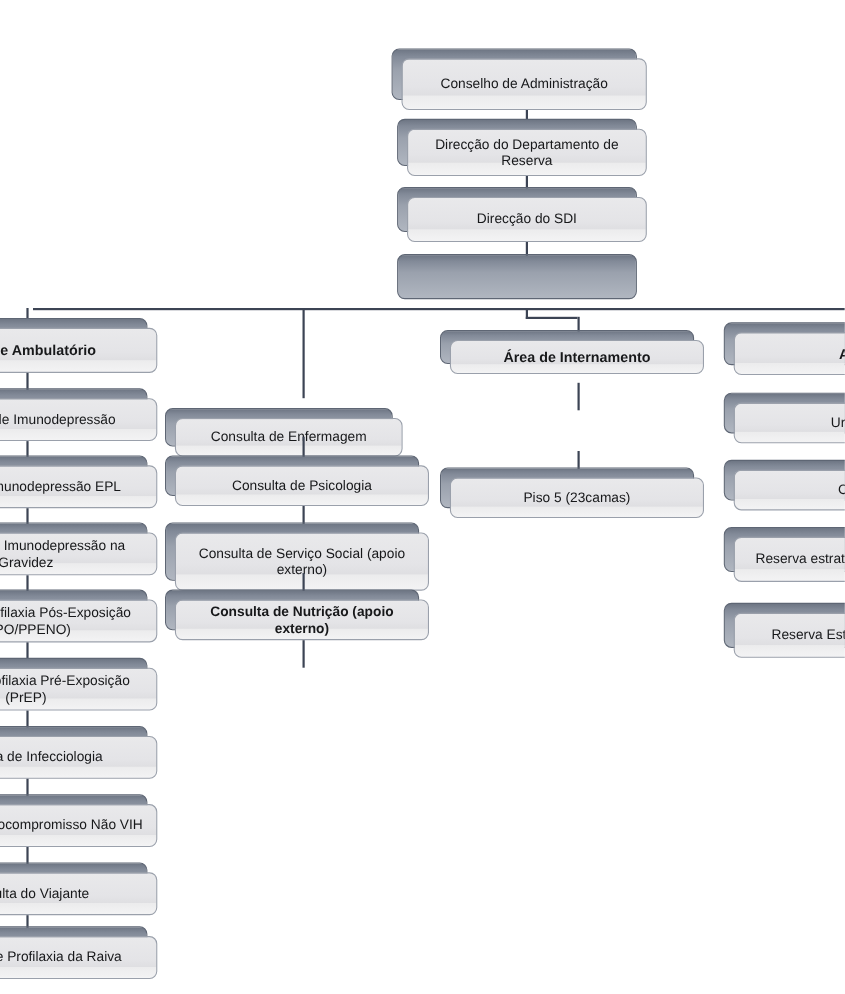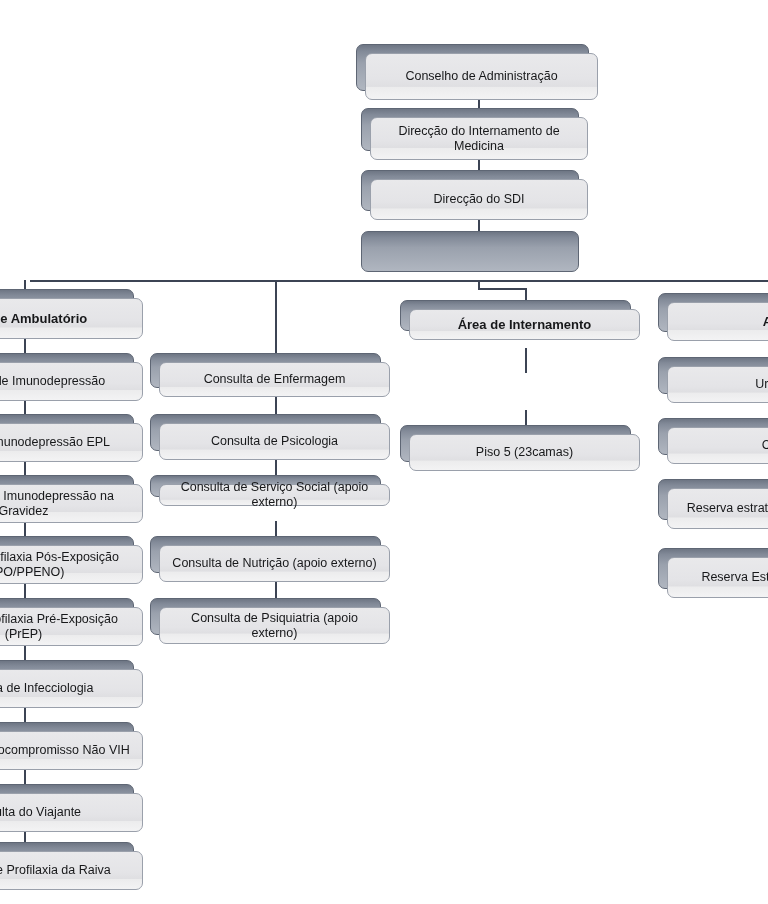--- a/index.html
+++ b/index.html
@@ -36,28 +36,28 @@
     font-size:12.5px;
     line-height:15px;
     padding:2px 7px;
   }
   .node .face.bold{font-weight:bold;font-size:13px;}
 </style>
 </head>
 <body>
 
 <div id="stage">
-    <div class="node" style="left: 356px; top: 44px; width: 232px; height: 56px; padding-left: 10px;">
+    <div class="node" style="left: 356px; top: 44px; width: 232px; height: 56px;">
       <div class="shadow"></div>
       <div class="face">Conselho de Administração</div>
     </div>
     <div class="conn v" style="left: 478px; top: 100px; height: 17px;"></div>
     <div class="node" style="left: 361px; top: 108px; width: 227px; height: 52px;">
       <div class="shadow"></div>
-      <div class="face">Direcção do Internamento de Medicina</div>
+      <div class="face">Direcção do Departamento de Reserva</div>
     </div>
     <div class="conn v" style="left: 478px; top: 160px; height: 19px;"></div>
     <div class="node" style="left: 361px; top: 170px; width: 227px; height: 50px;">
       <div class="shadow"></div>
       <div class="face">Direcção do SDI</div>
     </div>
     <div class="conn v" style="left: 478px; top: 220px; height: 20px;"></div>
     <div class="node" style="left: 361px; top: 231px; width: 227px; height: 50px;">
       <div class="shadow"></div>
     </div>
@@ -107,44 +107,40 @@
     <div class="node" style="left: -105px; top: 784px; width: 248px; height: 48px;">
       <div class="shadow"></div>
       <div class="face">Consulta do Viajante</div>
     </div>
     <div class="conn v" style="left: 24px; top: 832px; height: 19px;"></div>
     <div class="node" style="left: -105px; top: 842px; width: 248px; height: 48px;">
       <div class="shadow"></div>
       <div class="face">Consulta de Profilaxia da Raiva</div>
     </div>
     <div class="conn v" style="left: 275px; top: 280px; height: 82px;"></div>
-    <div class="node" style="left: 150px; top: 353px; width: 240px; height: 44px;">
+    <div class="node" style="left: 150px; top: 371px; width: 216px; height: 44px;">
       <div class="shadow"></div>
       <div class="face">Consulta de Enfermagem</div>
     </div>
     <div class="conn v" style="left: 275px; top: 397px; height: 26px;"></div>
     <div class="node" style="left: 150px; top: 414px; width: 240px; height: 46px;">
       <div class="shadow"></div>
       <div class="face">Consulta de Psicologia</div>
     </div>
     <div class="conn v" style="left: 275px; top: 460px; height: 24px;"></div>
-    <div class="node" style="left: 150px; top: 475px; width: 240px; height: 31px;">
+    <div class="node" style="left: 150px; top: 475px; width: 240px; height: 62px;">
       <div class="shadow"></div>
       <div class="face">Consulta de Serviço Social (apoio externo)</div>
     </div>
     <div class="conn v" style="left: 275px; top: 521px; height: 24px;"></div>
-    <div class="node" style="left: 150px; top: 536px; width: 240px; height: 46px;">
+    <div class="node" style="left: 150px; top: 536px; width: 240px; height: 46px; font-weight: bold;">
       <div class="shadow"></div>
       <div class="face">Consulta de Nutrição (apoio externo)</div>
     </div>
     <div class="conn v" style="left: 275px; top: 582px; height: 25px;"></div>
-    <div class="node" style="left: 150px; top: 598px; width: 240px; height: 46px;">
-      <div class="shadow"></div>
-      <div class="face">Consulta de Psiquiatria (apoio externo)</div>
-    </div>
     <div class="conn h" style="left: 478px; top: 288px; width: 47px;"></div>
     <div class="conn v" style="left: 478px; top: 280px; height: 10px;"></div>
     <div class="conn v" style="left: 525px; top: 288px; height: 21px;"></div>
     <div class="node" style="left: 400px; top: 300px; width: 240px; height: 40px;">
       <div class="shadow"></div>
       <div class="face bold">Área de Internamento</div>
     </div>
     <div class="conn v" style="left: 525px; top: 348px; height: 25px;"></div>
     <div class="conn v" style="left: 525px; top: 410px; height: 24px;"></div>
     <div class="node" style="left: 400px; top: 425px; width: 240px; height: 46px;">

